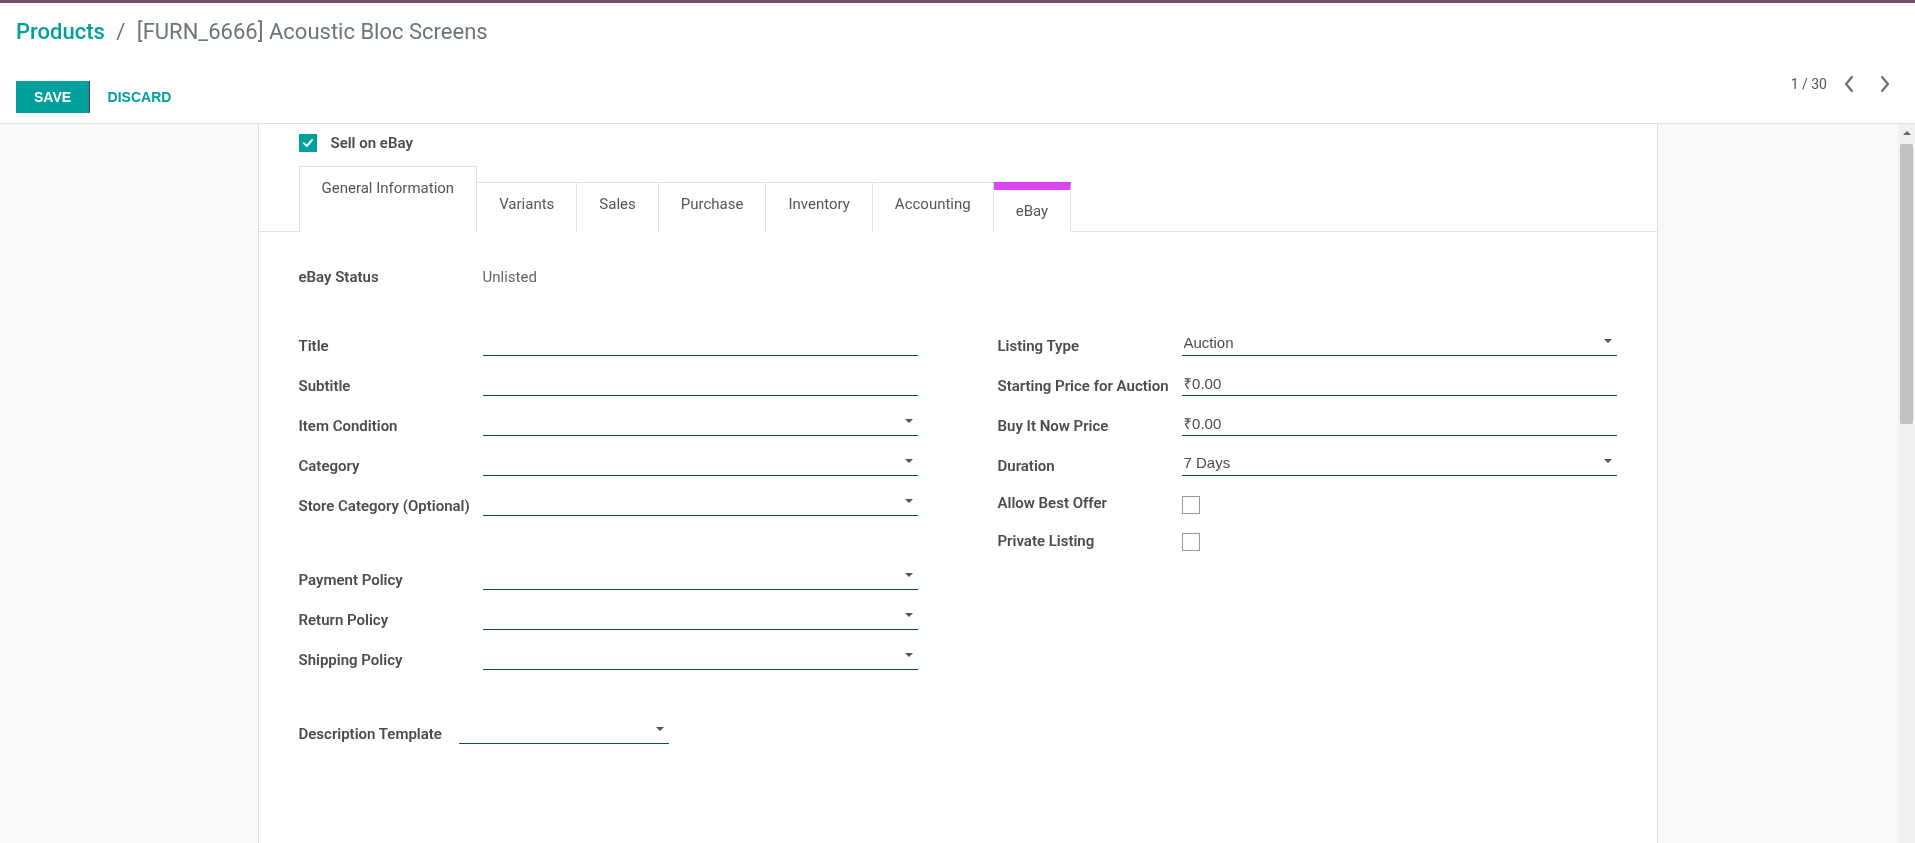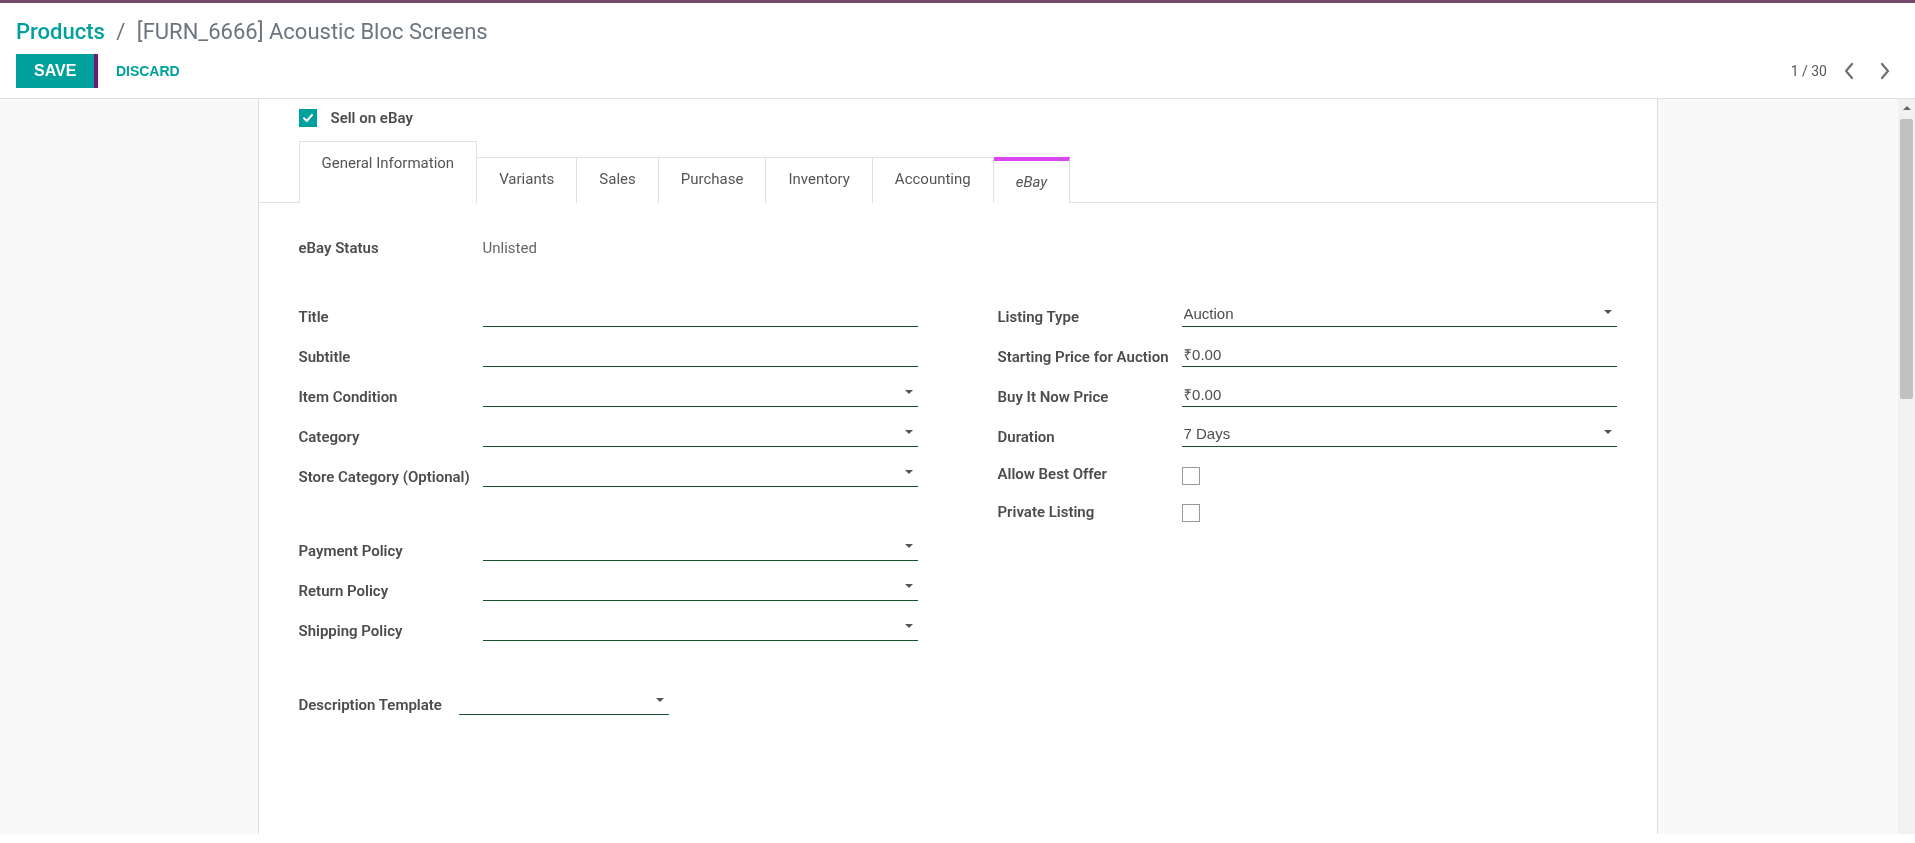--- a/index.html
+++ b/index.html
@@ -37,24 +37,25 @@
     display: flex;
     justify-content: space-between;
     align-items: center;
     padding-bottom: 10px;
   }
   .btn-save {
     background: #00a09d;
     color: #fff;
     border: none;
     padding: 8px 18px;
-    font-size: 16px;
+    font-size: 14px;
     font-weight: 600;
     cursor: pointer;
-    border-right: 4px solid #701a75;
+    border-right: 1px solid #701a75;
+    margin-top: 27px;
   }
   .btn-discard {
     background: none;
     border: none;
     color: #00a09d;
     font-size: 14px;
     font-weight: 600;
     padding: 8px 14px;
     cursor: pointer;
   }
@@ -130,24 +131,23 @@
     border: 1px solid #dee2e6;
     border-bottom: none;
     margin-bottom: -1px;
     cursor: pointer;
     font-size: 15px;
     color: #555;
     background: #fff;
   }
   .tab + .tab { border-left: none; margin-top: 16px; }
   .tab.active {
-    border-top: 4px solid #d946ef;
+    border-top: 8px solid #d946ef;
     background: #fff;
     position: relative;
-    font-style: italic;
   }
   .tab.active::after {
     content: "";
     position: absolute;
     left:0; right:0; bottom:-1px;
     height:1px;
     background:#fff;
   }
   .tab-body {
     padding: 36px 40px 10px 40px;

